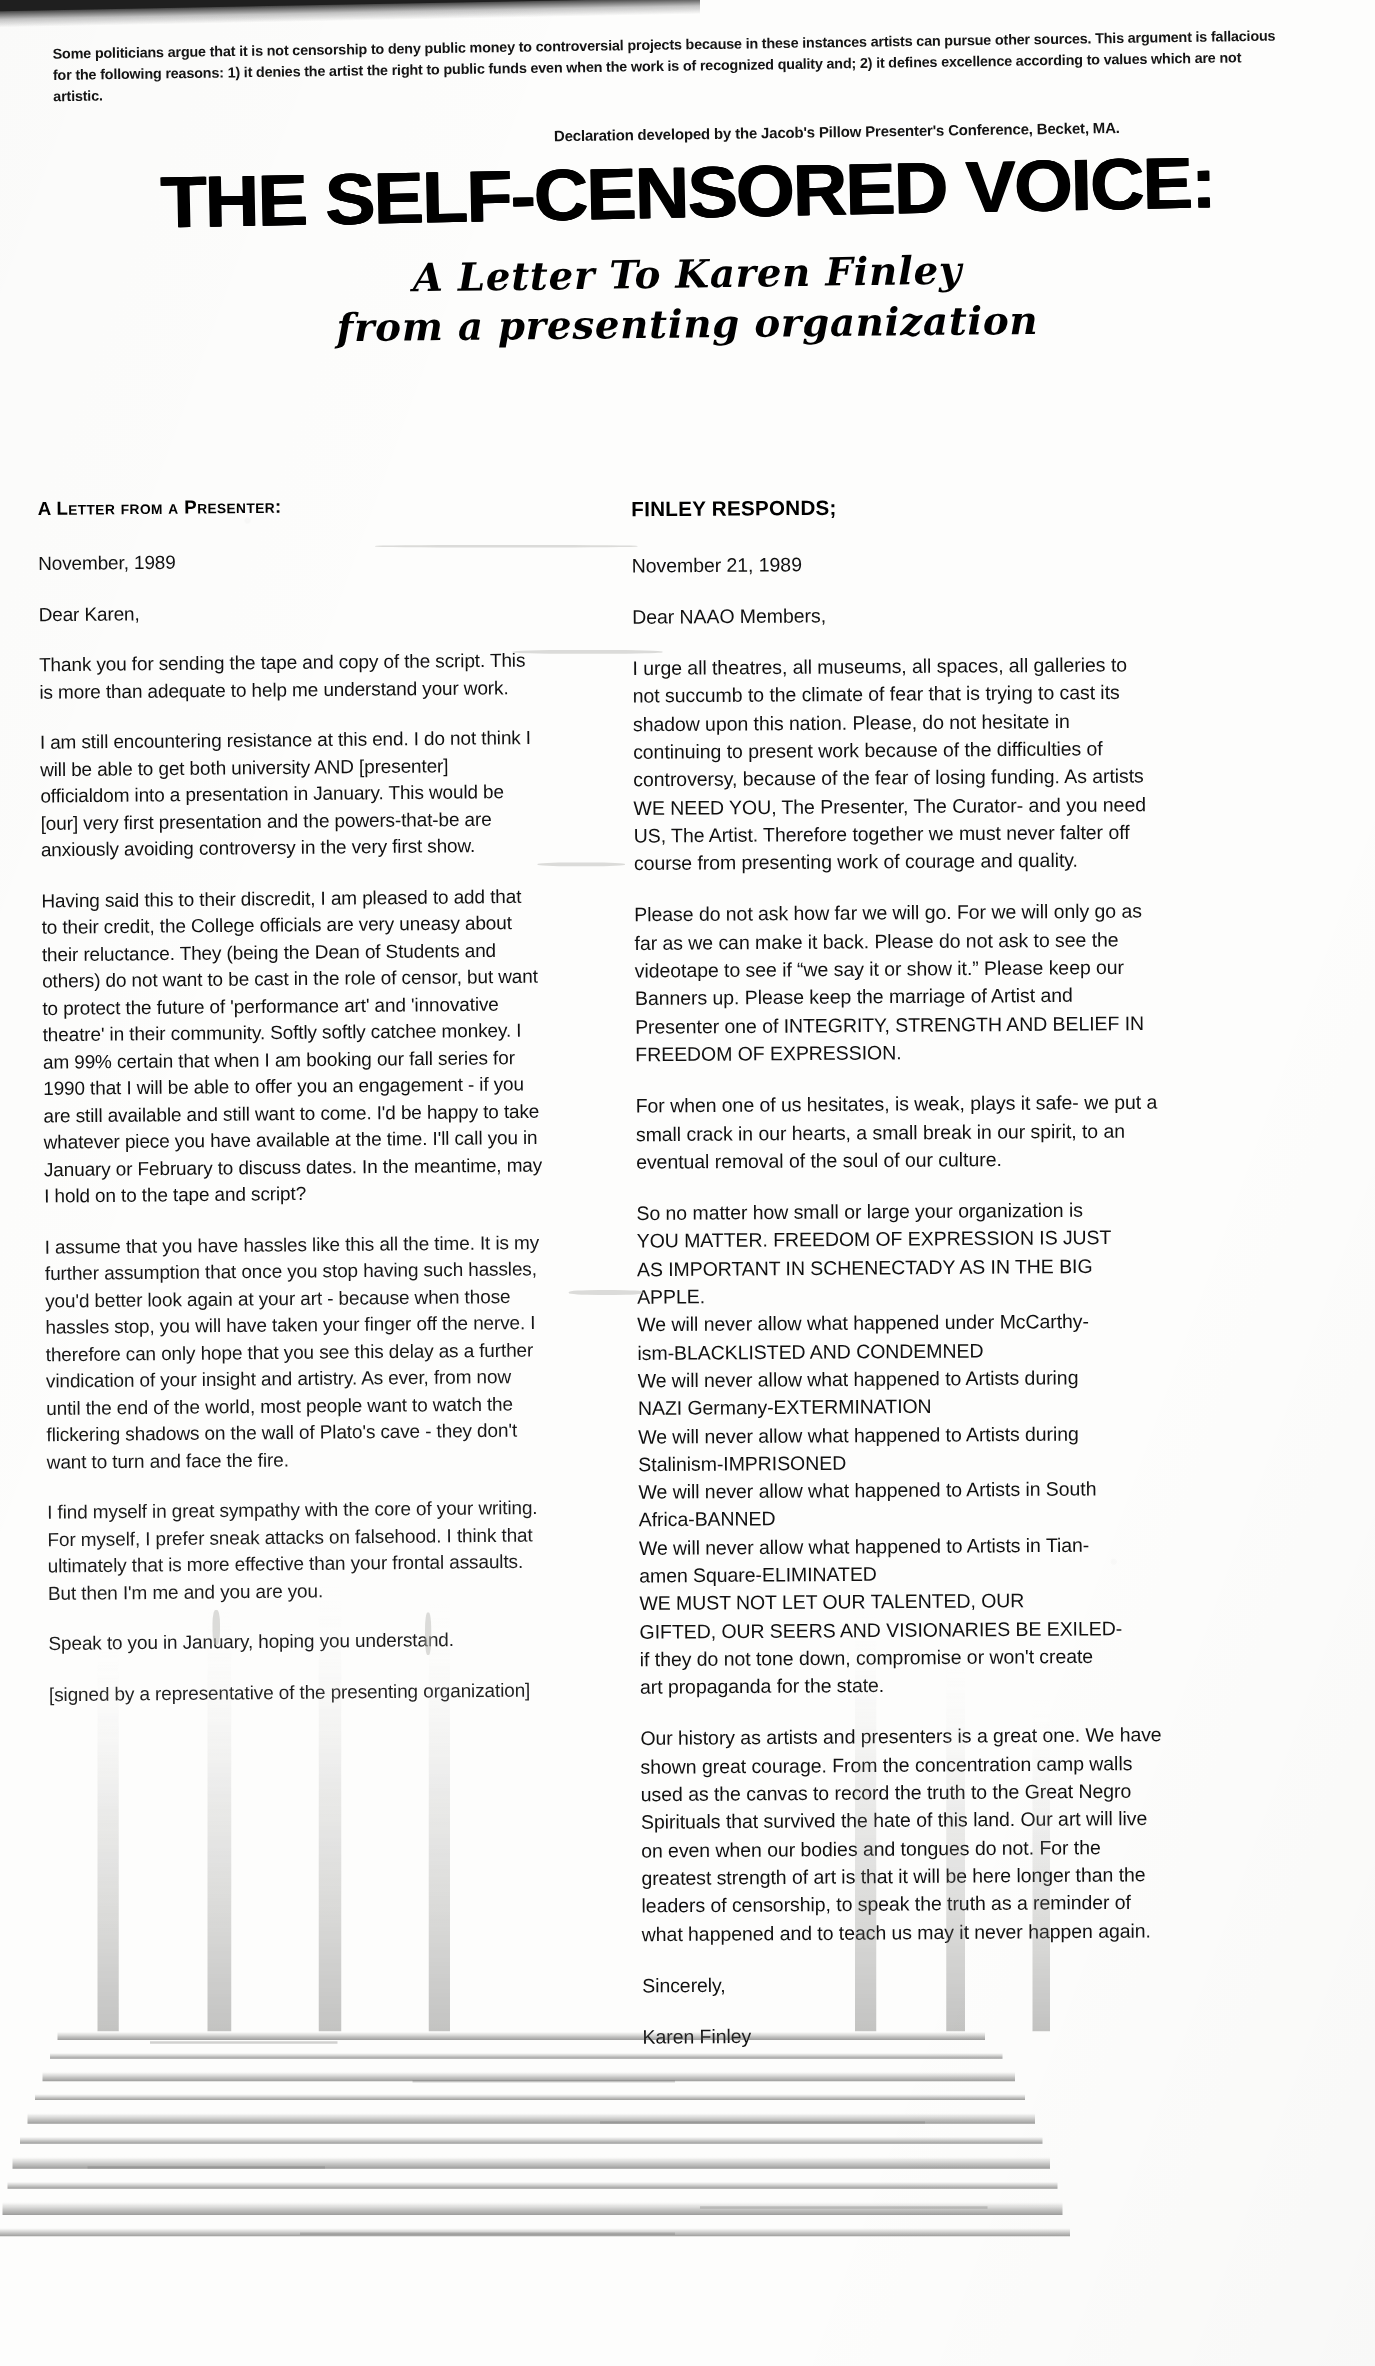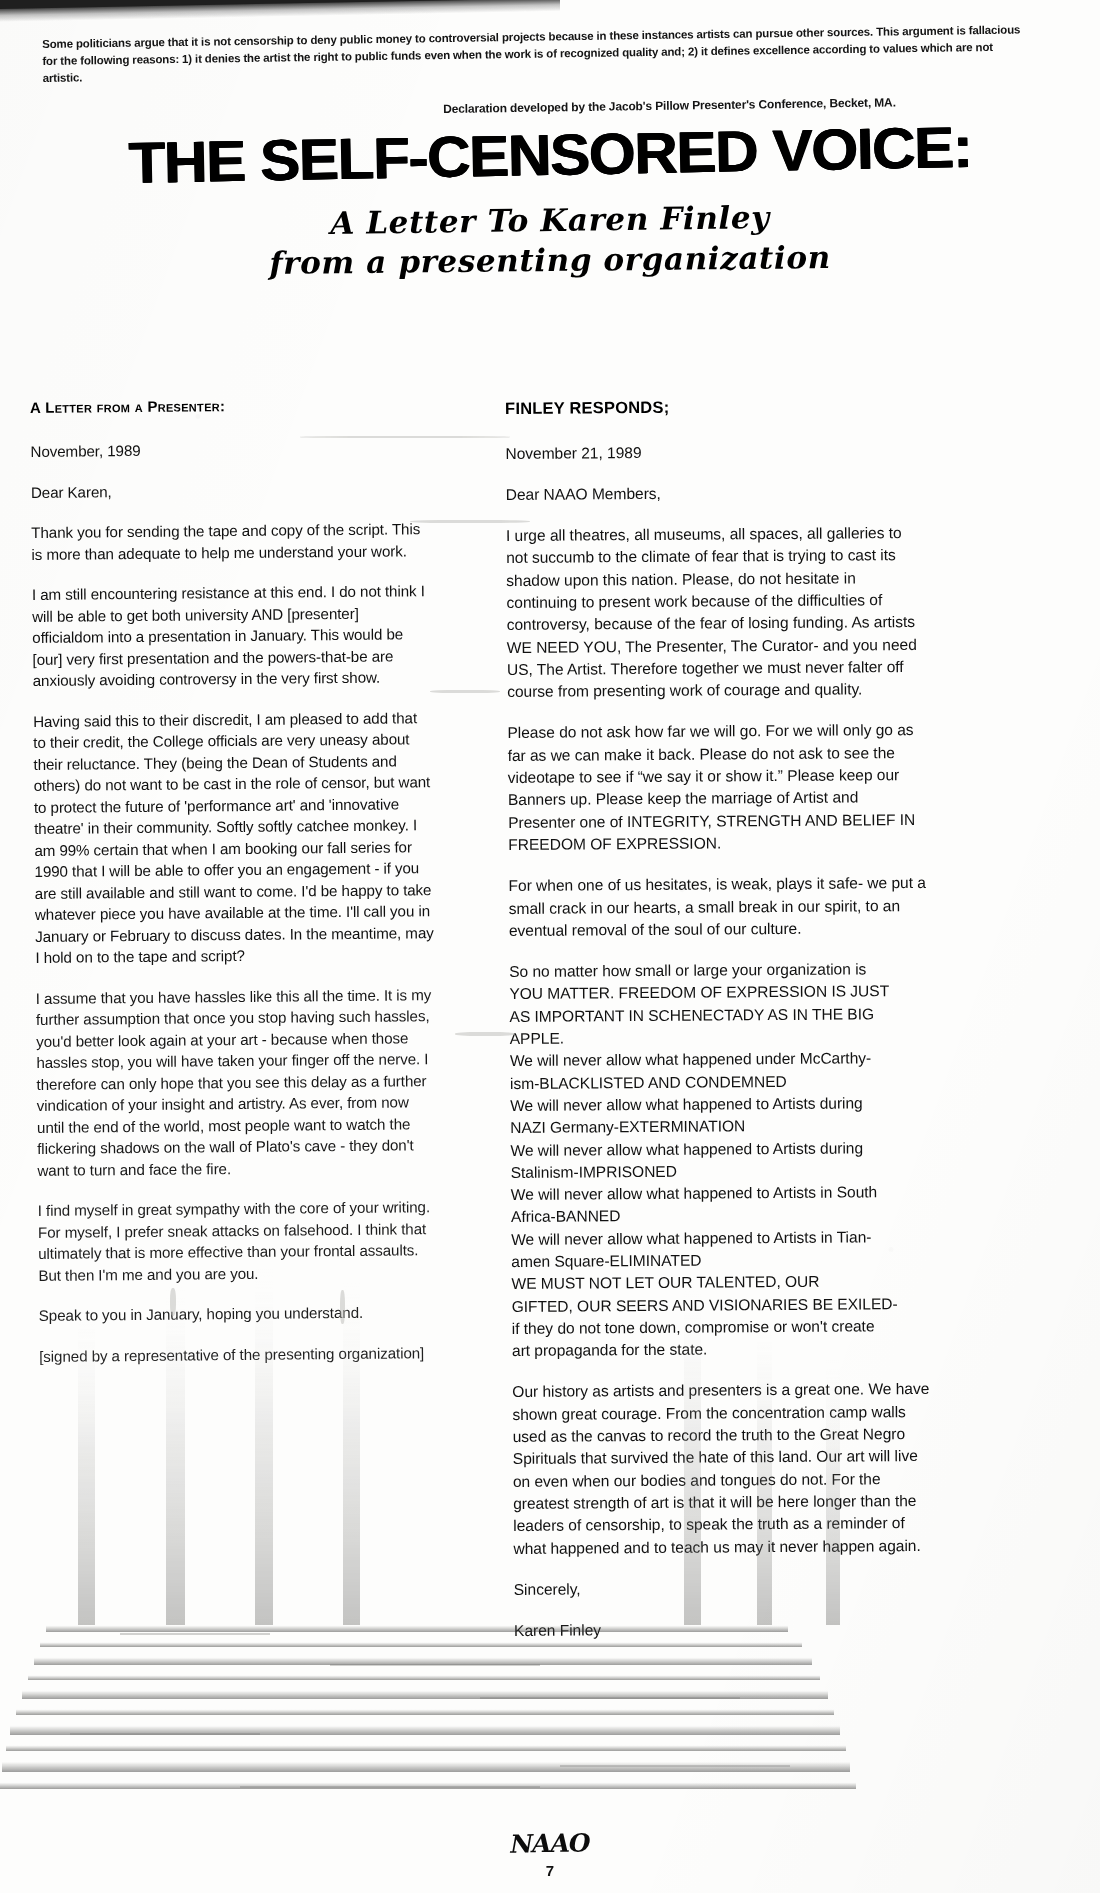--- a/index.html
+++ b/index.html
@@ -348,18 +348,14 @@
   <div class="scan-speck" style="left:410px;top:520px;width:120px;height:3px;"></div>
   <div class="scan-speck" style="left:300px;top:436px;width:210px;height:2px;"></div>
   <div class="scan-speck" style="left:430px;top:690px;width:70px;height:3px;"></div>
   <div class="scan-speck" style="left:455px;top:1032px;width:60px;height:4px;"></div>
   <div class="scan-speck" style="left:170px;top:1288px;width:6px;height:28px;"></div>
   <div class="scan-speck" style="left:340px;top:1290px;width:5px;height:34px;"></div>
 
   <div class="scan-noise"></div>
   <div class="page-tint"></div>
 
-  <div class="footer">
-    <span class="footer-logo">NAAO</span>
-    <span class="footer-pageno">7</span>
-  </div>
 
 </div>
 
 </body></html>

